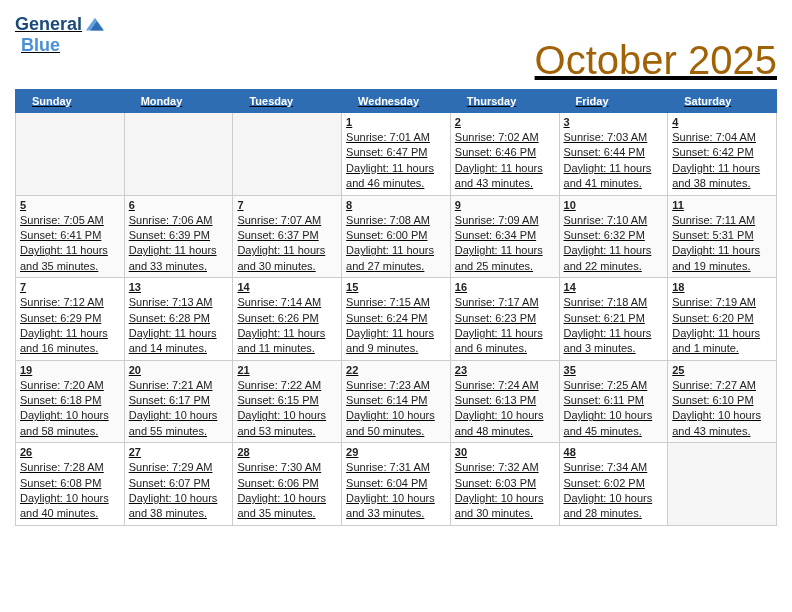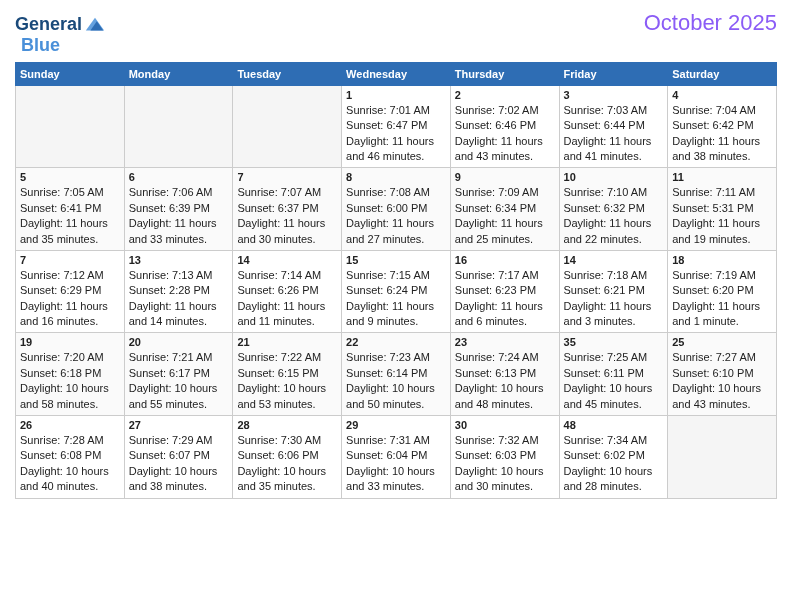--- a/index.html
+++ b/index.html
@@ -6,20 +6,21 @@
     body {
       font-family: Arial, sans-serif;
       background: #fff;
       width: 792px;
       height: 612px;
       overflow: hidden;
     }
     .container {
       width: 792px;
       padding: 10px 15px 10px 15px;
+      text-decoration: underline;
     }
     .header-section {
       display: flex;
       justify-content: space-between;
       align-items: flex-start;
       margin-bottom: 6px;
     }
     .logo {
       display: flex;
       align-items: center;
@@ -33,39 +34,40 @@
     }
     .logo-icon {
       width: 22px;
       height: 22px;
       margin-left: 2px;
     }
     .title-block {
       text-align: right;
     }
     .month-title {
-      font-size: 22px;
+      font-size: 40px;
       font-weight: normal;
-      color: #8b5cf6;
+      color: #a16207;
+      margin-top: 28px;
     }
     .subtitle {
       font-size: 13px;
       color: #444;
     }
     table {
       width: 100%;
       border-collapse: collapse;
       table-layout: fixed;
     }
     th {
       background-color: #2e6db4;
       color: #fff;
       font-size: 11px;
       font-weight: bold;
-      padding: 5px 4px;
+      padding: 5px 16px;
       text-align: left;
       border: 1px solid #2e6db4;
     }
     td {
       border: 1px solid #ccc;
       vertical-align: top;
       padding: 3px 4px;
       height: 80px;
       font-size: 9.5px;
       color: #222;
@@ -173,21 +175,21 @@
             <div class="day-info"><span>Sunrise: 7:11 AM</span><br><span>Sunset: 5:31 PM</span><br><span>Daylight: 11 hours</span><br><span>and 19 minutes.</span></div>
           </td>
         </tr>
         <tr>
           <td>
             <div class="day-num">7</div>
             <div class="day-info"><span>Sunrise: 7:12 AM</span><br><span>Sunset: 6:29 PM</span><br><span>Daylight: 11 hours</span><br><span>and 16 minutes.</span></div>
           </td>
           <td>
             <div class="day-num">13</div>
-            <div class="day-info"><span>Sunrise: 7:13 AM</span><br><span>Sunset: 2:28 PM</span><br><span>Daylight: 11 hours</span><br><span>and 14 minutes.</span></div>
+            <div class="day-info"><span>Sunrise: 7:13 AM</span><br><span>Sunset: 6:28 PM</span><br><span>Daylight: 11 hours</span><br><span>and 14 minutes.</span></div>
           </td>
           <td>
             <div class="day-num">14</div>
             <div class="day-info"><span>Sunrise: 7:14 AM</span><br><span>Sunset: 6:26 PM</span><br><span>Daylight: 11 hours</span><br><span>and 11 minutes.</span></div>
           </td>
           <td>
             <div class="day-num">15</div>
             <div class="day-info"><span>Sunrise: 7:15 AM</span><br><span>Sunset: 6:24 PM</span><br><span>Daylight: 11 hours</span><br><span>and 9 minutes.</span></div>
           </td>
           <td>

